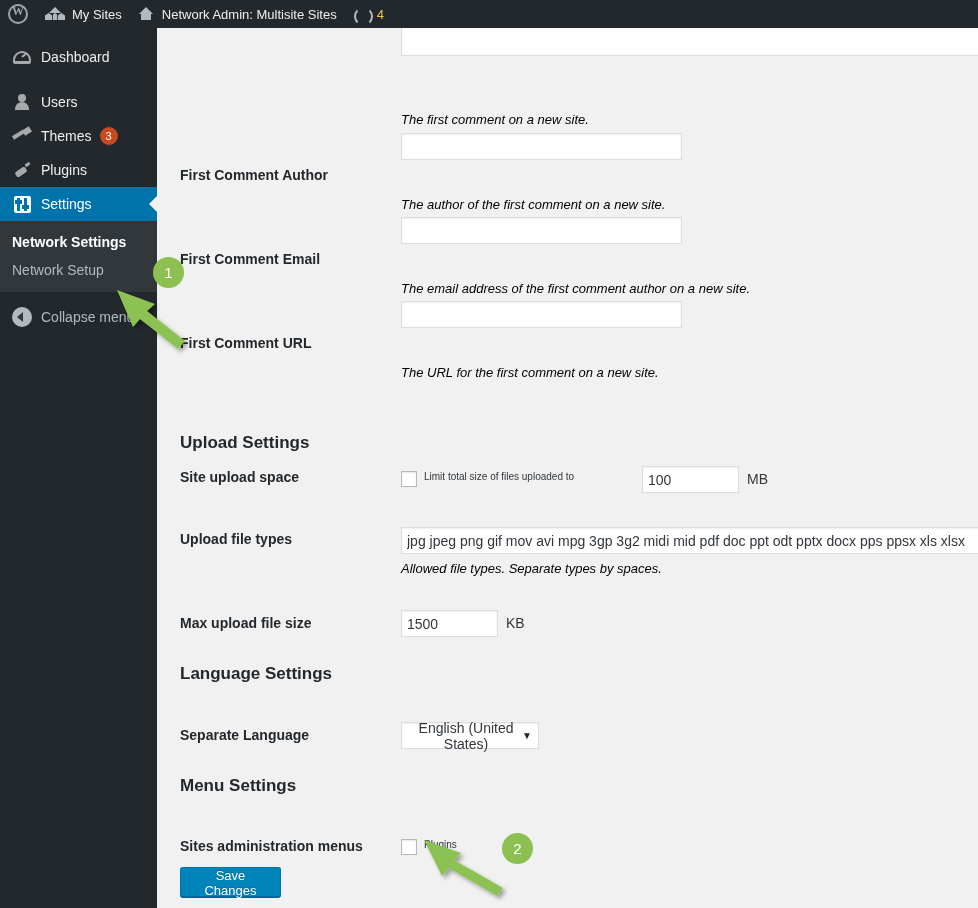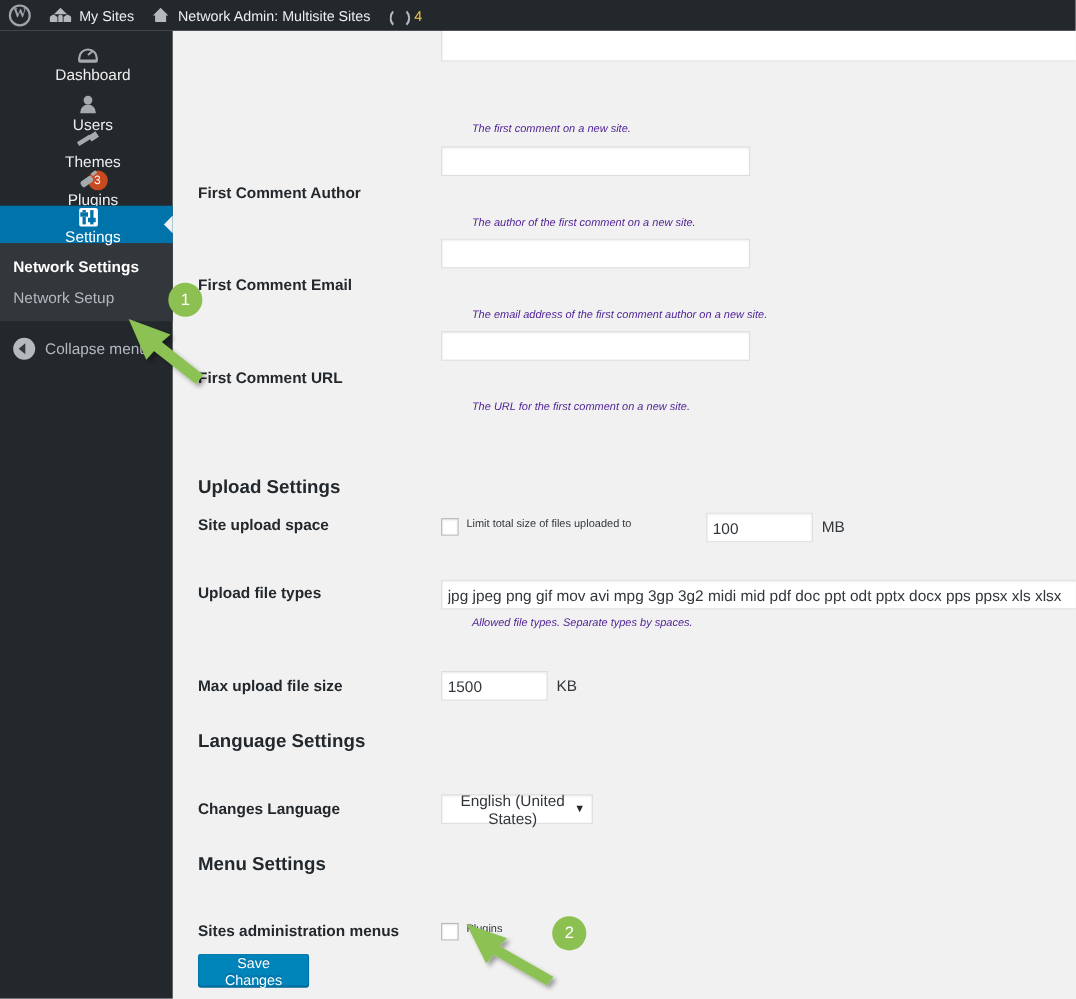--- a/index.html
+++ b/index.html
@@ -138,21 +138,20 @@
   }
   .menu-item {
     position: relative;
     display: flex;
     align-items: center;
     height: 34px;
     padding-left: 12px;
     color: #eee;
     font-size: 14px;
     white-space: nowrap;
-    flex-direction: column;
   }
   .menu-item .m-icon {
     width: 20px;
     margin-right: 9px;
     display: flex;
     align-items: center;
     justify-content: center;
     flex: 0 0 20px;
   }
   .menu-item.current {
@@ -345,25 +344,24 @@
   .flabel {
     position: absolute;
     font-size: 14px;
     color: #23282d;
     font-weight: bold;
     white-space: nowrap;
     text-align: right;
   }
   .fdesc {
     position: absolute;
-    font-size: 10px;
-    color: #4c1d95;
+    font-size: 13px;
+    color: #000000;
     font-style: italic;
     white-space: nowrap;
-    margin-left: 28px;
   }
   .sechead {
     position: absolute;
     font-size: 17px;
     font-weight: bold;
     color: #23282d;
     white-space: nowrap;
   }
   .txt-input {
     position: absolute;
@@ -566,21 +564,21 @@
     <div class="flabel" style="left:23px; top:503px;">Upload file types</div>
     <input class="txt-input" style="left: 244px; top: 499px; width: 600px; height: 27px;" value="jpg jpeg png gif mov avi mpg 3gp 3g2 midi mid pdf doc ppt odt pptx docx pps ppsx xls xlsx">
     <div class="fdesc" style="left:244px; top:533px;">Allowed file types. Separate types by spaces.</div>
 
     <div class="flabel" style="left:23px; top:587px;">Max upload file size</div>
     <input class="txt-input" style="left: 244px; top: 582px; width: 97px; height: 27px;" value="1500">
     <span class="unit-txt" style="left:349px; top:587px;">KB</span>
 
     <div class="sechead" style="left:23px; top:636px;">Language Settings</div>
 
-    <div class="flabel" style="left:23px; top:699px;">Changes Language</div>
+    <div class="flabel" style="left:23px; top:699px;">Separate Language</div>
     <div class="sel-box" style="left:244px; top:694px; width:138px; height:27px;">
       <span>English (United States)</span>
       <span class="sel-caret">▼</span>
     </div>
 
     <div class="sechead" style="left:23px; top:748px;">Menu Settings</div>
 
     <div class="flabel" style="left:23px; top:810px;">Sites administration menus</div>
     <span class="cbox" style="left:244px; top:811px;"></span>
     <span class="inline-txt" style="left:267px; top:811px;">Plugins</span>

